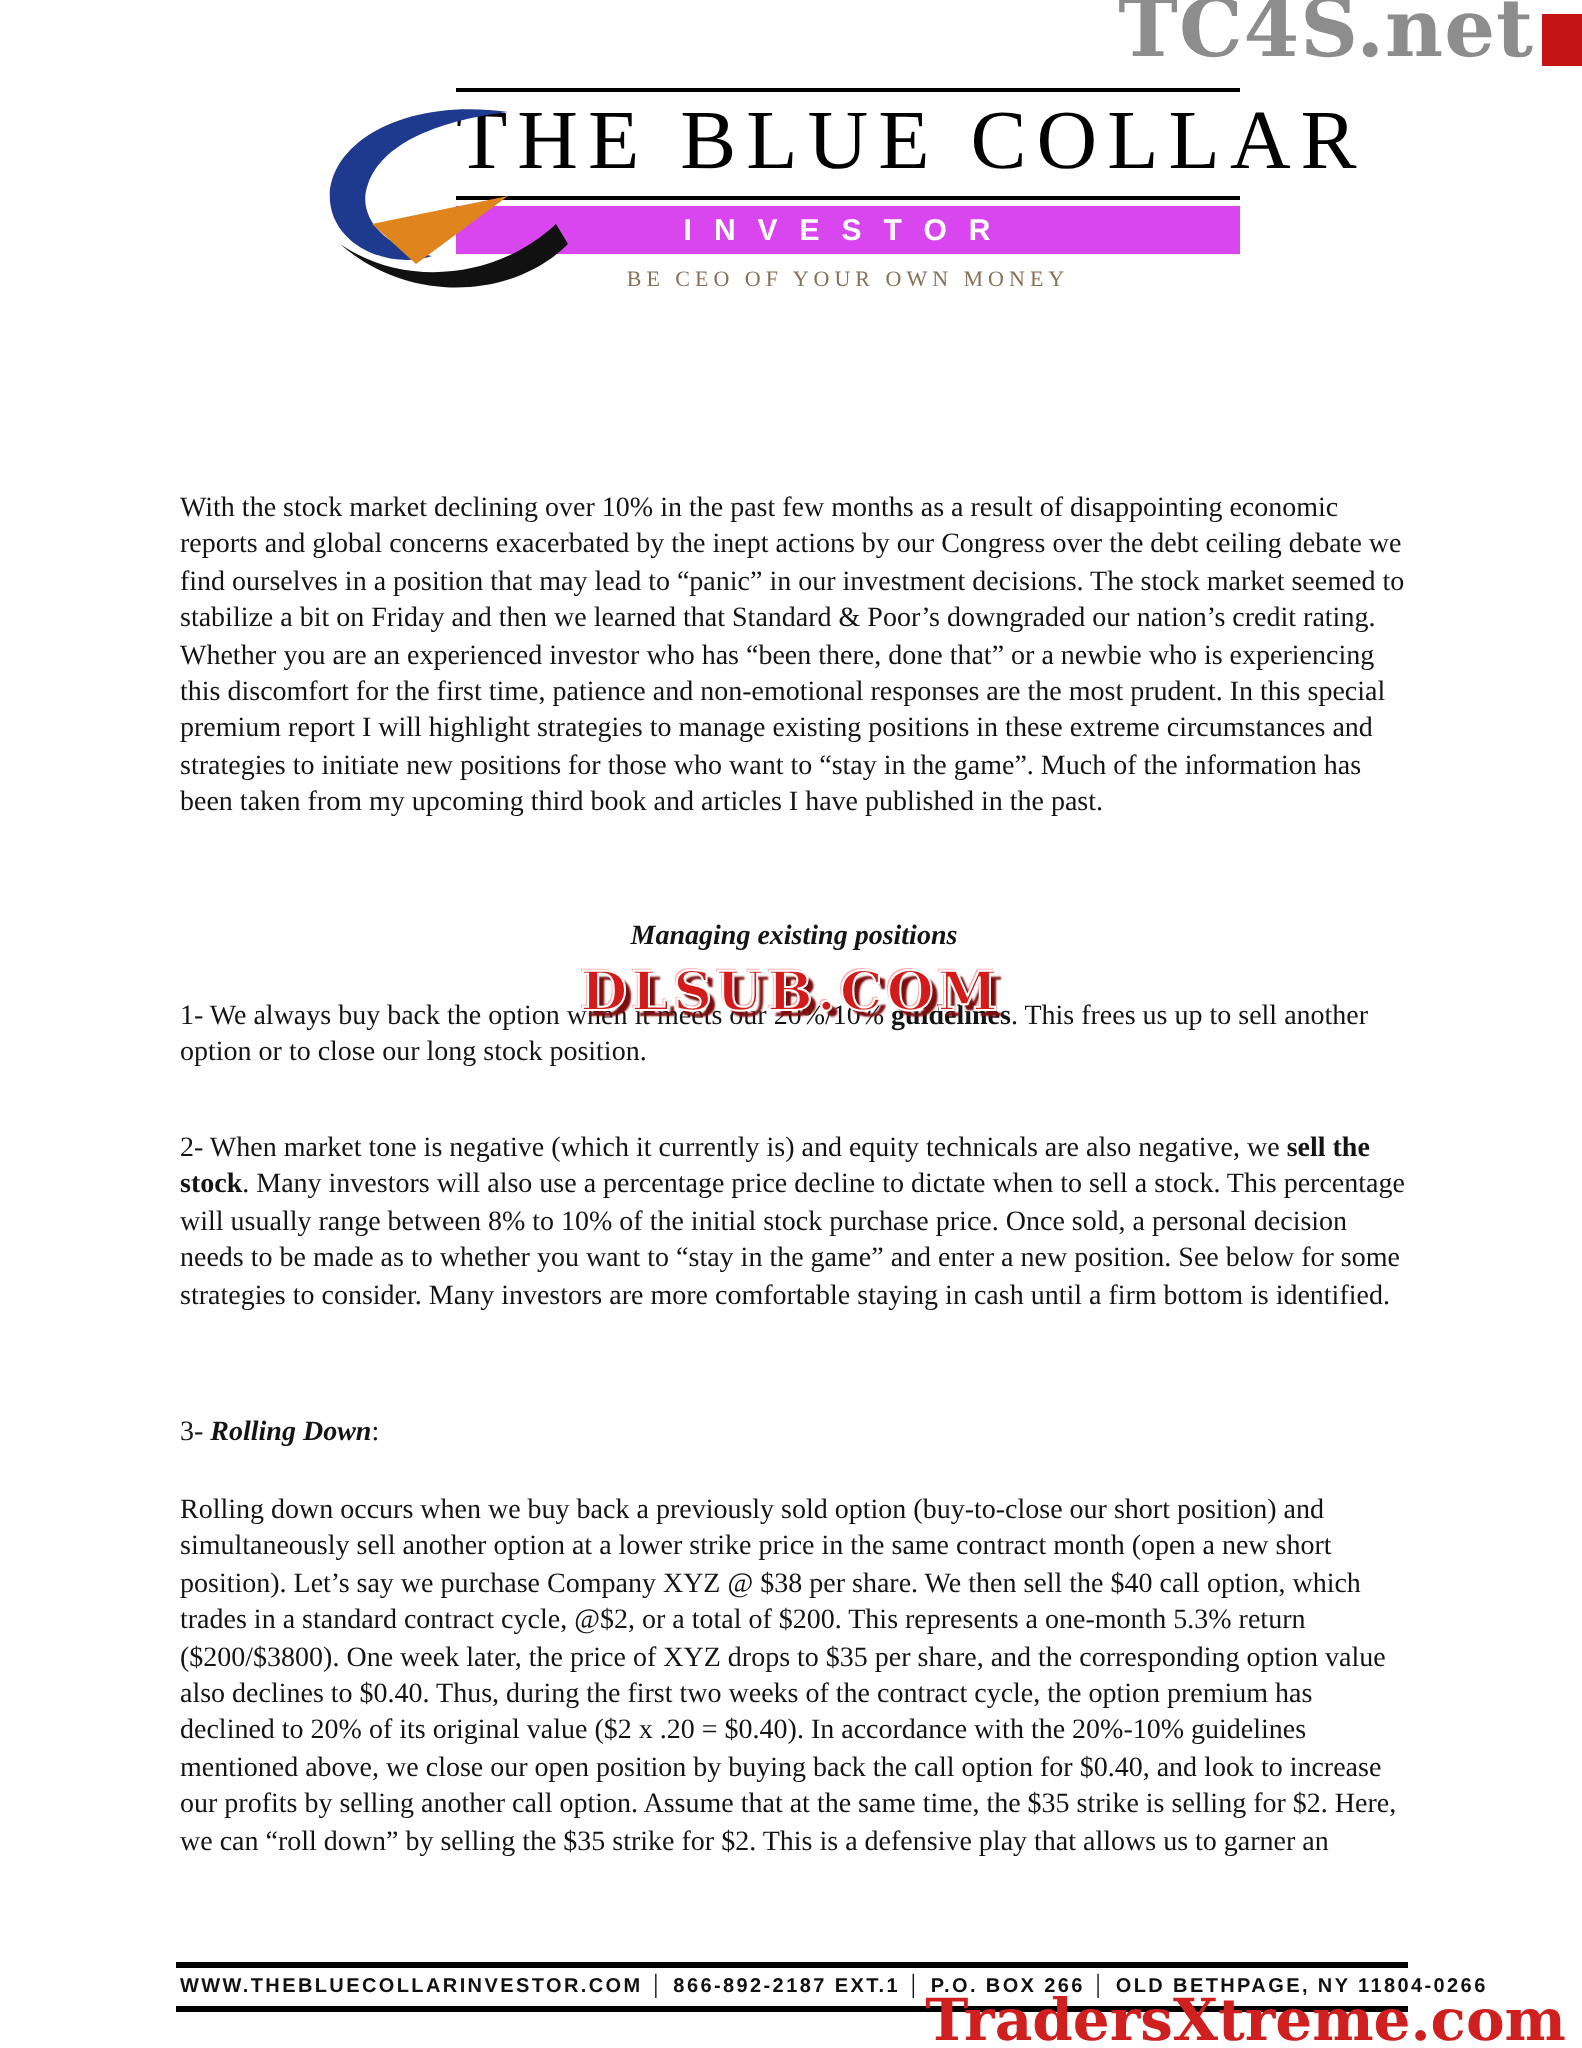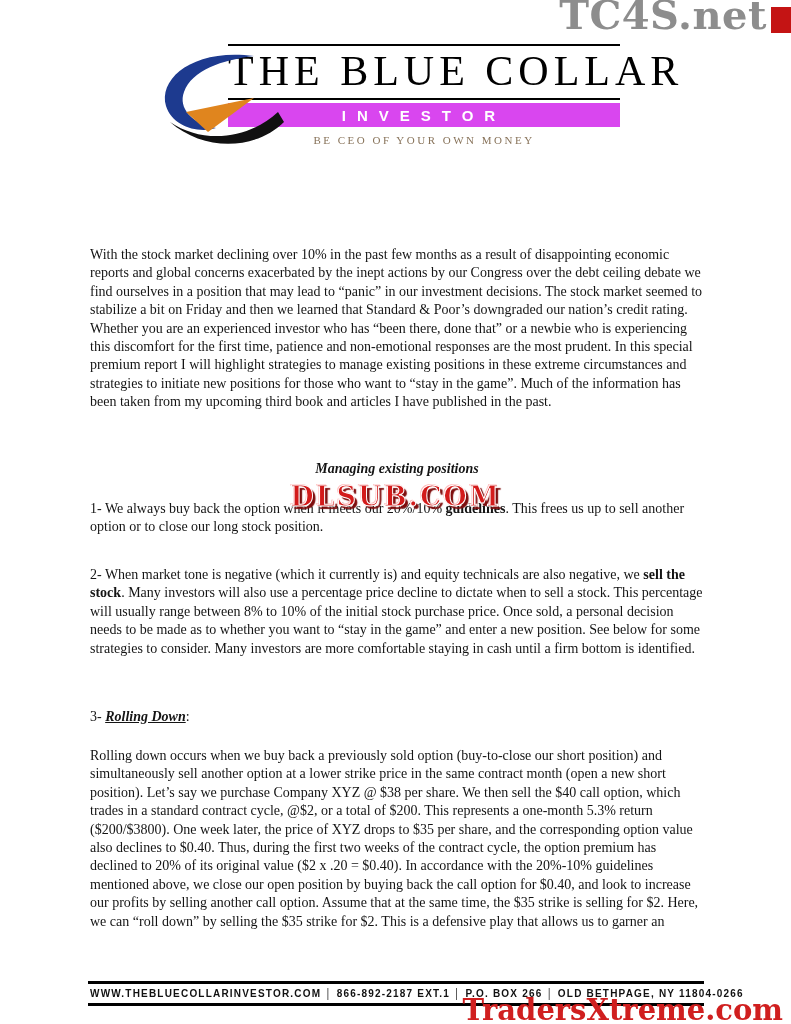--- a/index.html
+++ b/index.html
@@ -36,21 +36,21 @@
   }
 
   
   .doc-title {
     position:absolute; top:183px; left:90px; width:613px;
     text-align:center; font-weight:bold; font-size:17px; text-decoration:underline;
   }
   .para { position:absolute; left:90px; width:614px; font-size:14px; line-height:18.4px; }
   .center-head { text-align:center; font-weight:bold; font-style:italic; }
   .b { font-weight:bold; }
-  .bi { font-weight:bold; font-style:italic;text-decoration:underline; }
+  .bi { font-weight:bold; font-style:italic; }
 
   .p-intro   { top:246px; }
   .h-managing{ top:461px; left:90px; width:614px; position:absolute; font-size:14px; }
   .p-point1  { top:500px; }
   .p-point2  { top:566px; }
   .p-point3  { top:708px; }
   .p-rolling { top:747px; }
 
   
   .dlsub {

